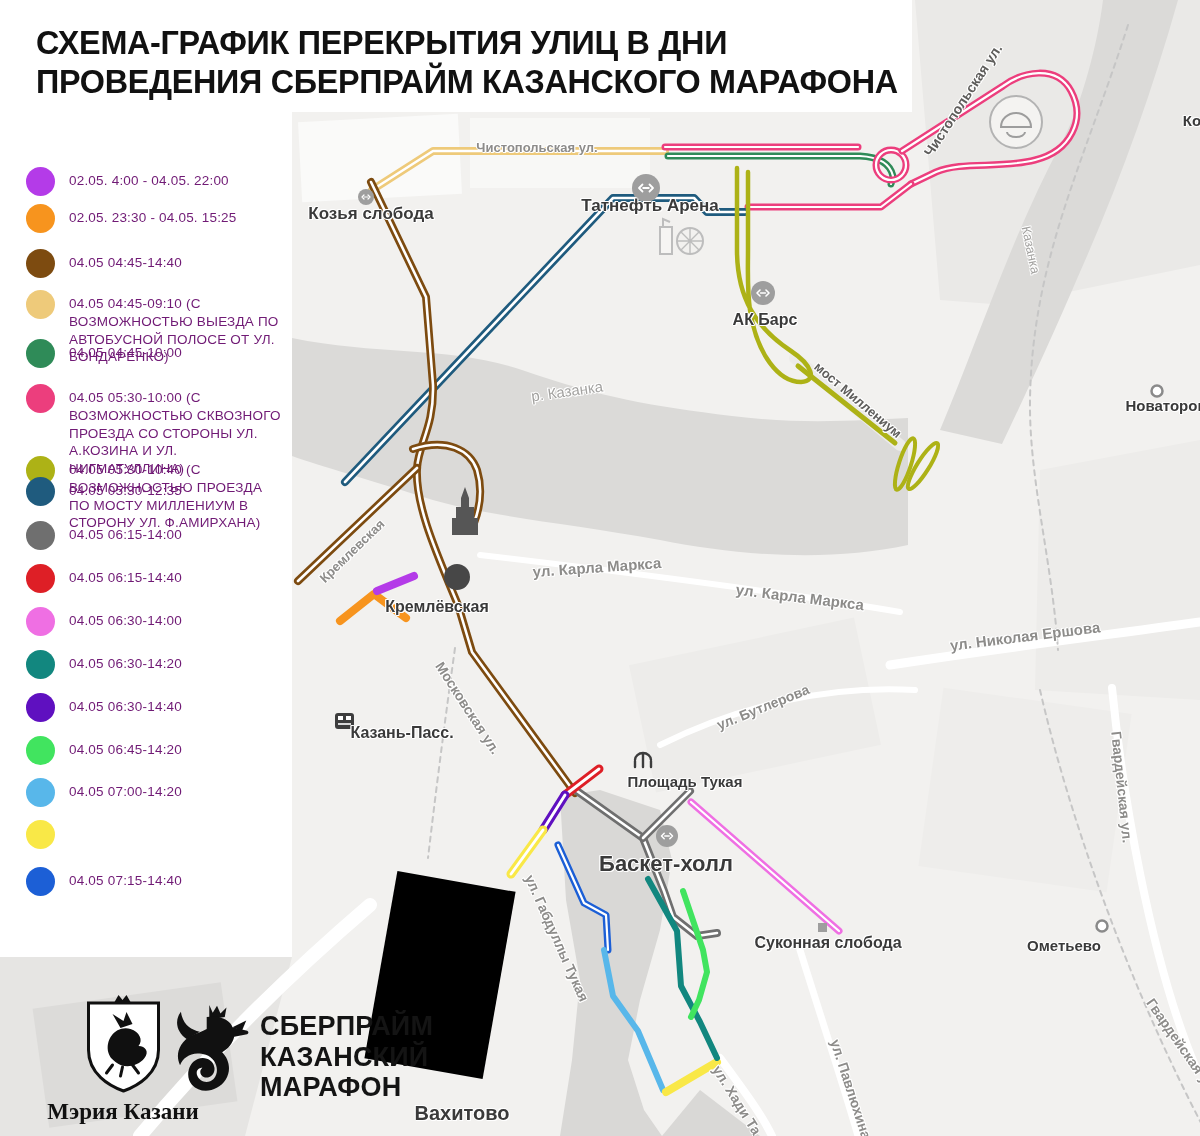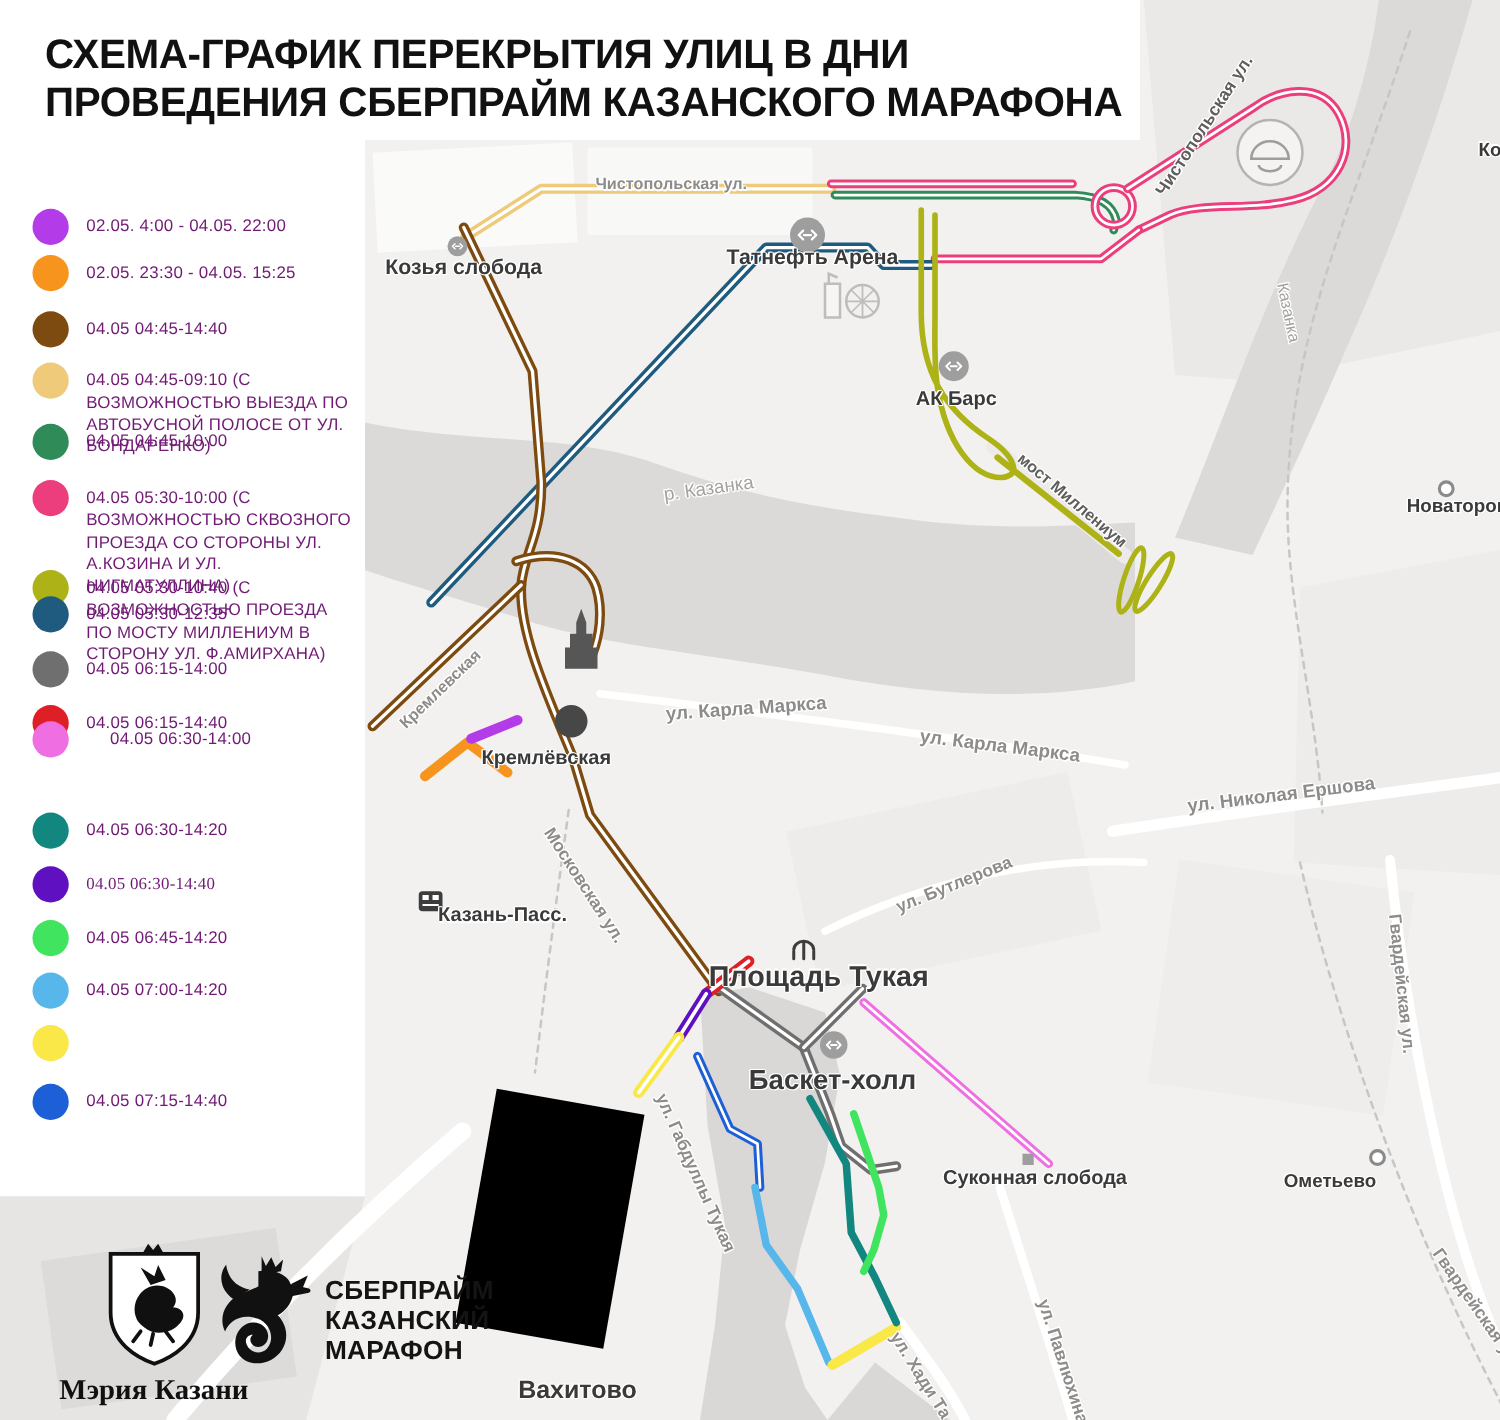--- a/index.html
+++ b/index.html
@@ -21,21 +21,21 @@
          transform-origin:left top;transform:scaleX(0.98);}
   #legend{position:absolute;left:26px;top:0px;width:255px;z-index:4;}
   .leg-item{position:absolute;left:0;display:flex;align-items:flex-start;}
   .leg-dot{width:29px;height:29px;border-radius:50%;flex:0 0 29px;margin-right:14px;}
   .leg-text{font-size:13.5px;line-height:1.32;color:#701a75;padding-top:5px;letter-spacing:0.2px;width:212px;}
   #footer{position:absolute;left:0;top:0;z-index:5;}
   #gerb-block{position:absolute;left:28px;top:995px;width:190px;text-align:center;}
   #gerb-label{font-family:"Liberation Serif",serif;font-weight:700;
               font-size:23px;color:#101010;margin-top:4px;}
   #marathon-block{position:absolute;left:168px;top:1003px;display:flex;align-items:center;}
-  #marathon-text{margin-left:6px;font-weight:800;font-size:21px;line-height:1.14;color:#141414;letter-spacing:0.2px;}
+  #marathon-text{margin-left:6px;font-weight:800;font-size:27px;line-height:1.14;color:#141414;letter-spacing:0.2px;}
 </style>
 </head>
 <body>
 
 <div id="poster">
 
   <svg id="map-svg" width="1200" height="1136" viewBox="0 0 1200 1136">
 
     <g>
       <polygon points="915,0 1200,0 1200,265 1005,305 940,300" fill="#eae9e7"></polygon>
@@ -200,21 +200,21 @@
       <div class="mlabel street-dark" style="left: 858px; top: 400px; font-size: 13px; transform: translate(-50%, -50%) rotate(40deg);">мост Миллениум</div>
       <div class="mlabel place" style="left: 1166px; top: 405px; font-size: 15px; transform: translate(-50%, -50%) rotate(0deg);">Новаторов</div>
       <div class="mlabel street" style="left: 597px; top: 567px; font-size: 15px; transform: translate(-50%, -50%) rotate(-4deg);">ул. Карла Маркса</div>
       <div class="mlabel street" style="left: 800px; top: 597px; font-size: 15px; transform: translate(-50%, -50%) rotate(7deg);">ул. Карла Маркса</div>
       <div class="mlabel street" style="left: 1025px; top: 636px; font-size: 15px; transform: translate(-50%, -50%) rotate(-7deg);">ул. Николая Ершова</div>
       <div class="mlabel place" style="left: 437px; top: 607px; font-size: 16px; transform: translate(-50%, -50%) rotate(0deg);">Кремлёвская</div>
       <div class="mlabel street" style="left: 352px; top: 551px; font-size: 13px; transform: translate(-50%, -50%) rotate(-44deg);">Кремлевская</div>
       <div class="mlabel street" style="left: 763px; top: 707px; font-size: 14px; transform: translate(-50%, -50%) rotate(-22deg);">ул. Бутлерова</div>
       <div class="mlabel place" style="left: 402px; top: 733px; font-size: 16px; transform: translate(-50%, -50%) rotate(0deg);">Казань-Пасс.</div>
       <div class="mlabel street" style="left: 468px; top: 708px; font-size: 14px; transform: translate(-50%, -50%) rotate(57deg);">Московская ул.</div>
-      <div class="mlabel place" style="left: 645px; top: 781px; font-size: 23px; transform: translate(-50%, -50%) rotate(0deg); padding-left: 20px;">Площадь Тукая</div>
+      <div class="mlabel place" style="left: 675px; top: 781px; font-size: 15px; transform: translate(-50%, -50%) rotate(0deg); padding-left: 20px;">Площадь Тукая</div>
       <div class="mlabel place" style="left: 666px; top: 864px; font-size: 22px; transform: translate(-50%, -50%) rotate(0deg);">Баскет-холл</div>
       <div class="mlabel street" style="left: 557px; top: 938px; font-size: 14px; transform: translate(-50%, -50%) rotate(66deg);">ул. Габдуллы Тукая</div>
       <div class="mlabel place" style="left: 828px; top: 943px; font-size: 16px; transform: translate(-50%, -50%) rotate(0deg);">Суконная слобода</div>
       <div class="mlabel street" style="left: 851px; top: 1089px; font-size: 14px; transform: translate(-50%, -50%) rotate(72deg);">ул. Павлюхина</div>
       <div class="mlabel street" style="left: 737px; top: 1100px; font-size: 14px; transform: translate(-50%, -50%) rotate(58deg);">ул. Хади Та</div>
       <div class="mlabel place" style="left: 462px; top: 1113px; font-size: 20px; transform: translate(-50%, -50%) rotate(0deg);">Вахитово</div>
       <div class="mlabel street" style="left: 1122px; top: 787px; font-size: 14px; transform: translate(-50%, -50%) rotate(84deg);">Гвардейская ул.</div>
       <div class="mlabel street" style="left: 1182px; top: 1046px; font-size: 14px; transform: translate(-50%, -50%) rotate(55deg);">Гвардейская ул.</div>
       <div class="mlabel place" style="left: 1064px; top: 945px; font-size: 15px; transform: translate(-50%, -50%) rotate(0deg);">Ометьево</div>
       <div class="mlabel place" style="left: 1192px; top: 120px; font-size: 15px; transform: translate(-50%, -50%) rotate(0deg);">Ко</div>
@@ -259,29 +259,29 @@
         <span class="leg-text">04.05 05:30-12:35</span>
       </div>
       <div class="leg-item" style="top: 521px;">
         <span class="leg-dot" style="background: rgb(111, 111, 111);"></span>
         <span class="leg-text">04.05 06:15-14:00</span>
       </div>
       <div class="leg-item" style="top: 564px;">
         <span class="leg-dot" style="background: rgb(222, 31, 38);"></span>
         <span class="leg-text">04.05 06:15-14:40</span>
       </div>
-      <div class="leg-item" style="top: 577px; gap: 19px;">
+      <div class="leg-item" style="top: 607px;">
         <span class="leg-dot" style="background: rgb(239, 111, 227);"></span>
         <span class="leg-text">04.05 06:30-14:00</span>
       </div>
       <div class="leg-item" style="top: 650px;">
         <span class="leg-dot" style="background: rgb(18, 135, 127);"></span>
         <span class="leg-text">04.05 06:30-14:20</span>
       </div>
-      <div class="leg-item" style="top: 693px; font-family: Liberation Serif, serif;">
+      <div class="leg-item" style="top: 693px;">
         <span class="leg-dot" style="background: rgb(95, 16, 192);"></span>
         <span class="leg-text">04.05 06:30-14:40</span>
       </div>
       <div class="leg-item" style="top: 736px;">
         <span class="leg-dot" style="background: rgb(65, 228, 95);"></span>
         <span class="leg-text">04.05 06:45-14:20</span>
       </div>
       <div class="leg-item" style="top: 778px;">
         <span class="leg-dot" style="background: rgb(88, 183, 234);"></span>
         <span class="leg-text">04.05 07:00-14:20</span>

